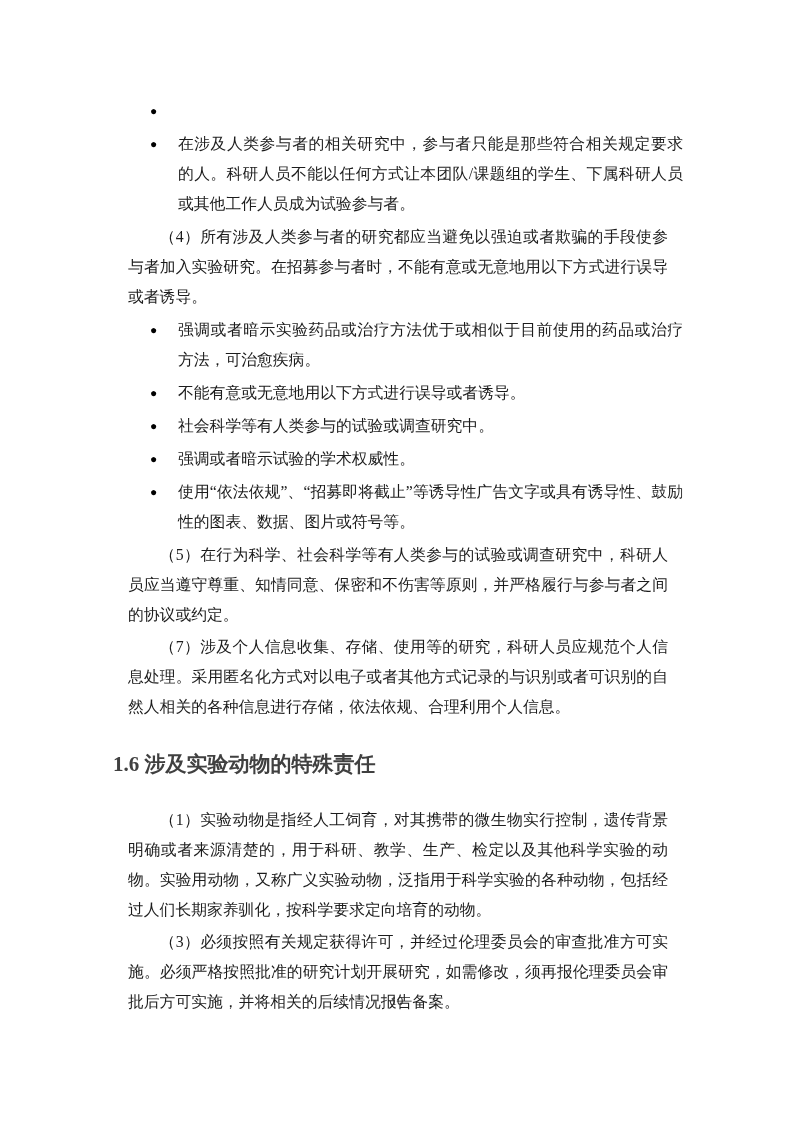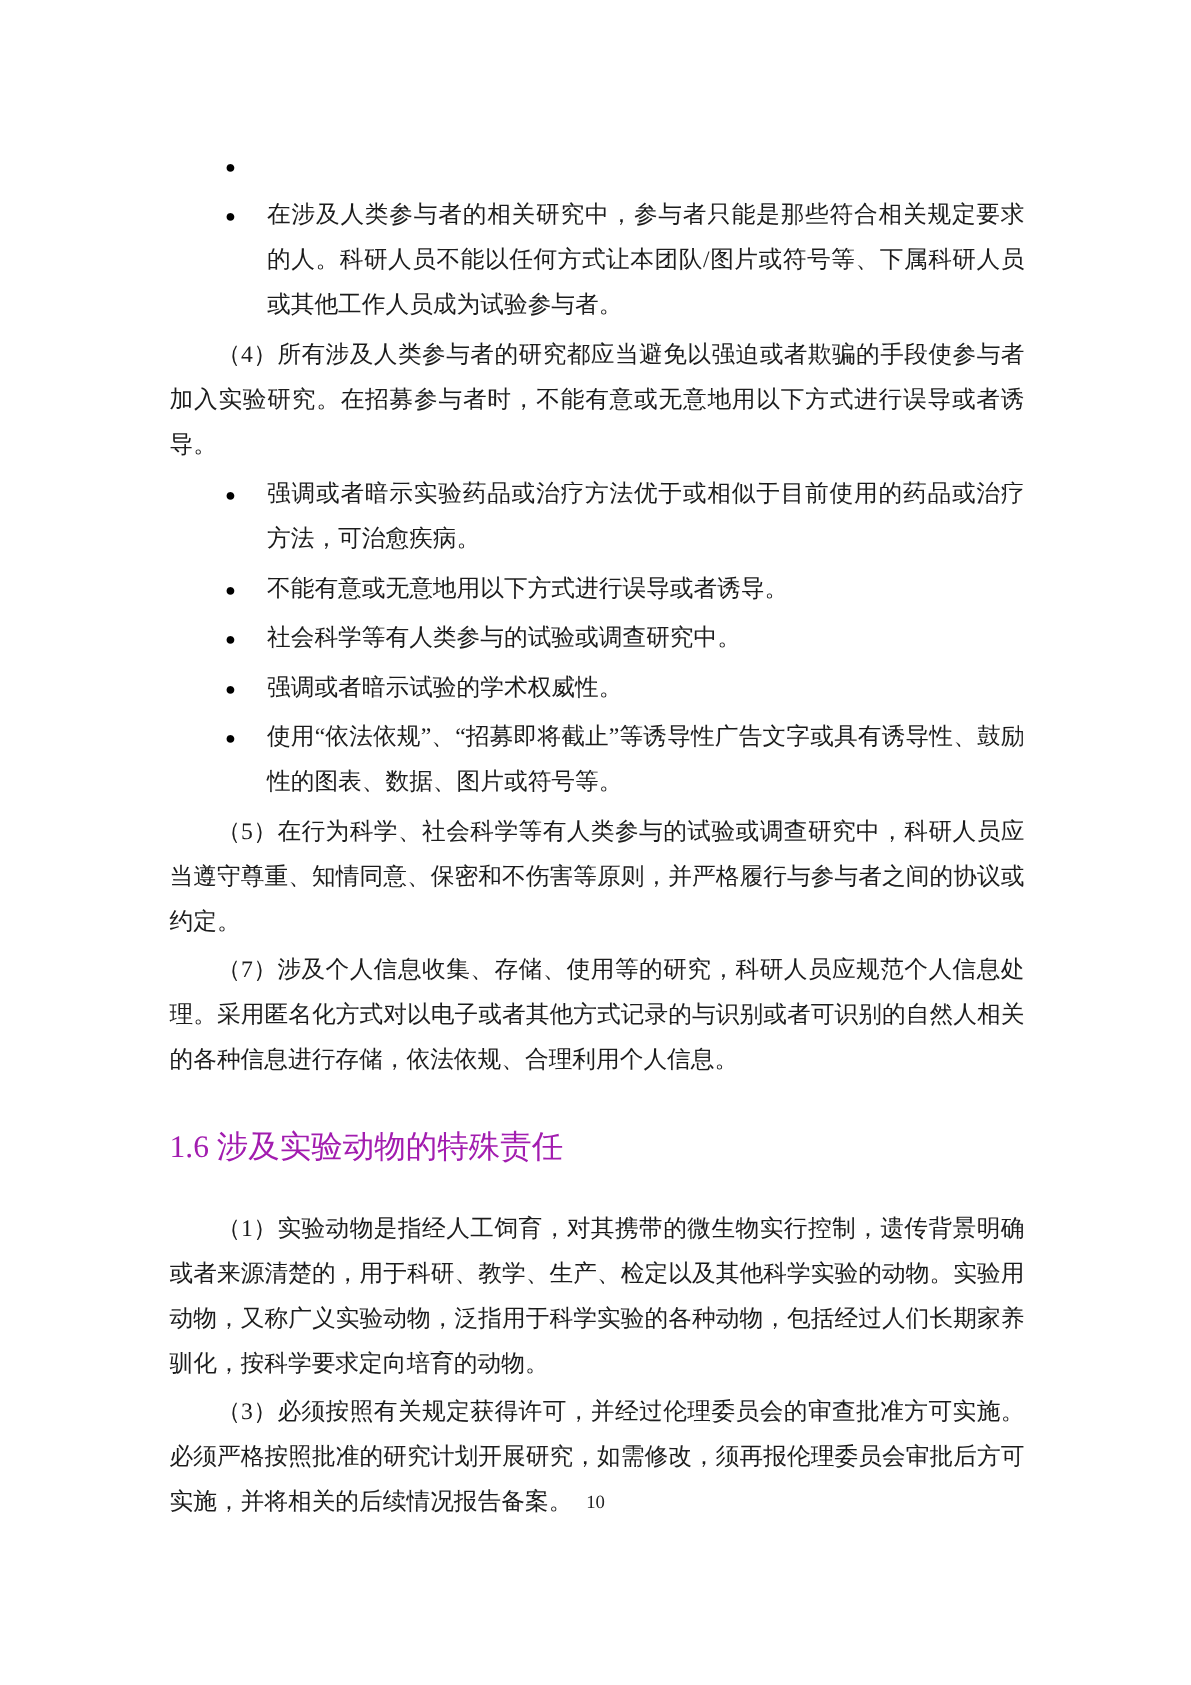--- a/index.html
+++ b/index.html
@@ -40,29 +40,29 @@
     width: 28px;
     font-size: 12px;
     line-height: 30px;
     color: #000000;
   }
   ul.bullets .li-text {
     flex: 1 1 auto;
     text-align: justify;
   }
   p.para {
-    margin: 2px 0;
+    margin: 2px 15px;
     text-indent: 2em;
   }
   h2.section-heading {
     margin: 27px 0 26px 0;
     font-size: 21px;
-    font-weight: normal;
+    font-weight: bold;
     line-height: 30px;
-    color: #a21caf;
+    color: #404040;
     text-align: left;
     text-indent: 0;
   }
   .page-footer {
     position: absolute;
     left: 0;
     top: 994px;
     width: 794px;
     text-align: center;
     font-size: 12.5px;
@@ -74,21 +74,21 @@
 
 <div class="page">
   <div class="content">
 
     <ul class="bullets">
       <li>
         <span class="marker">●</span>
       </li>
       <li>
         <span class="marker">●</span>
-        <span class="li-text">在涉及人类参与者的相关研究中，参与者只能是那些符合相关规定要求的人。科研人员不能以任何方式让本团队/图片或符号等、下属科研人员或其他工作人员成为试验参与者。</span>
+        <span class="li-text">在涉及人类参与者的相关研究中，参与者只能是那些符合相关规定要求的人。科研人员不能以任何方式让本团队/课题组的学生、下属科研人员或其他工作人员成为试验参与者。</span>
       </li>
     </ul>
 
     <p class="para">（4）所有涉及人类参与者的研究都应当避免以强迫或者欺骗的手段使参与者加入实验研究。在招募参与者时，不能有意或无意地用以下方式进行误导或者诱导。</p>
 
     <ul class="bullets">
       <li>
         <span class="marker">●</span>
         <span class="li-text">强调或者暗示实验药品或治疗方法优于或相似于目前使用的药品或治疗方法，可治愈疾病。</span>
       </li>

